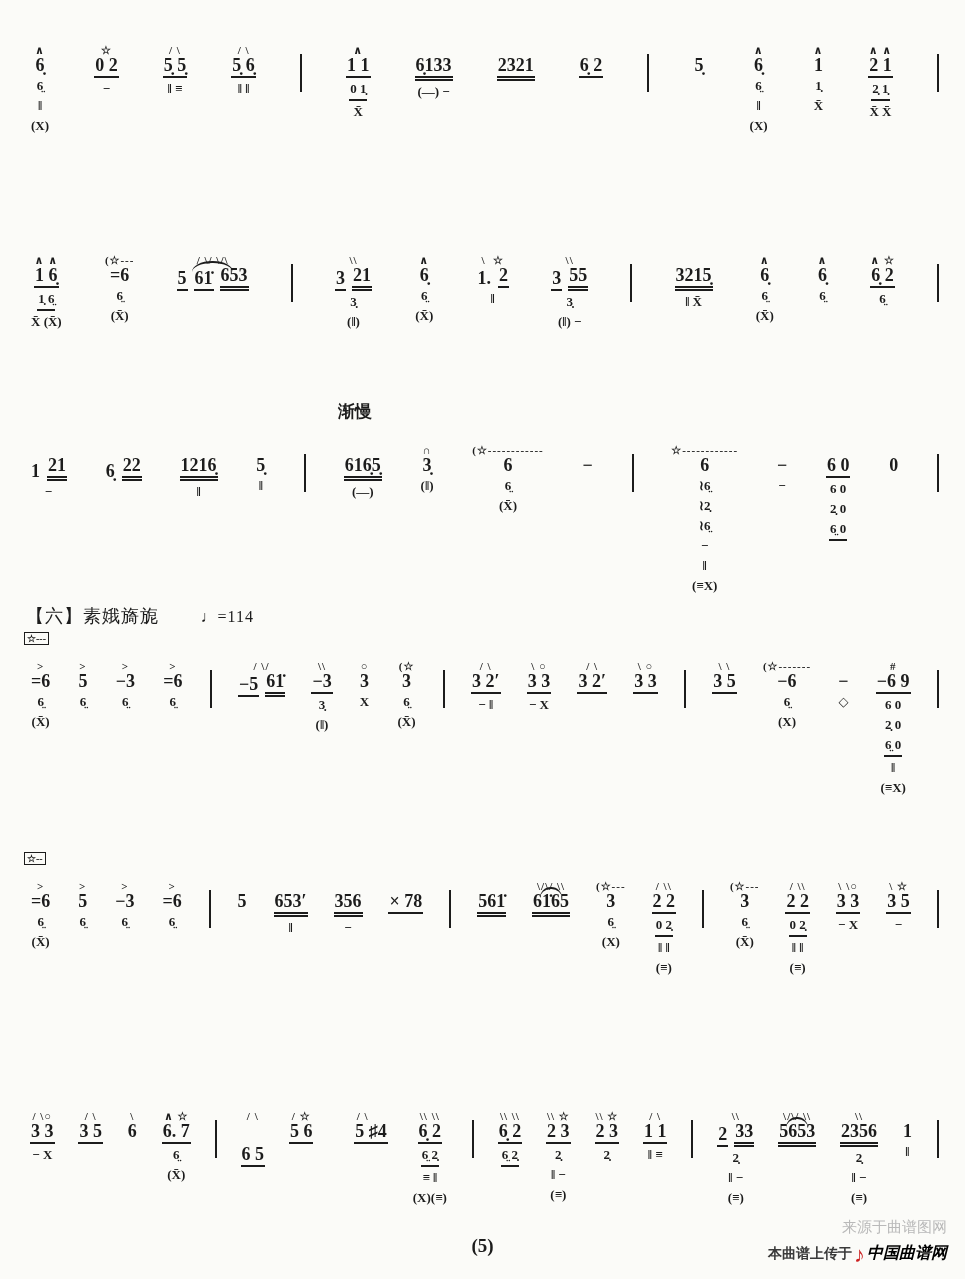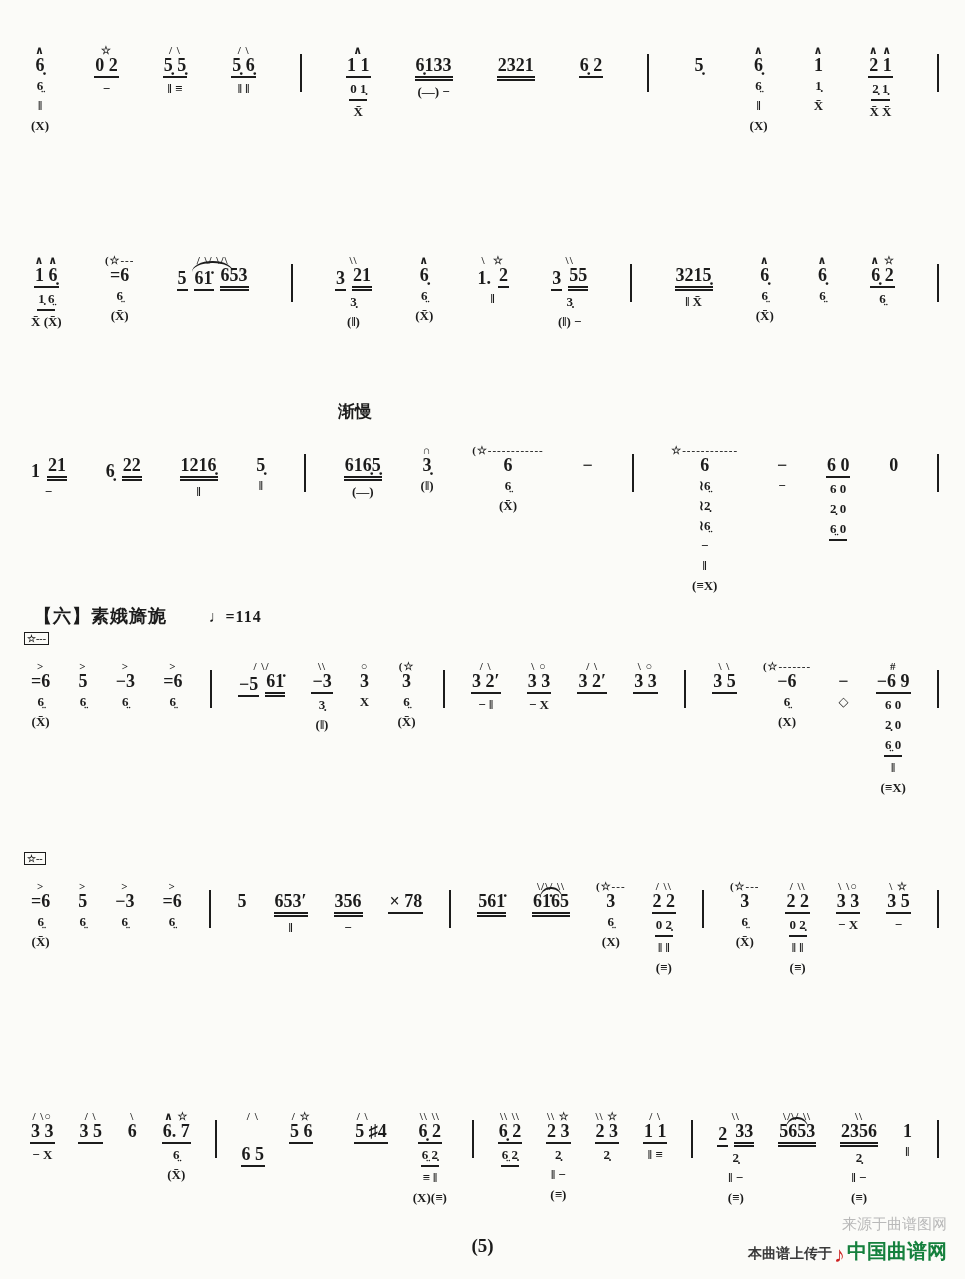--- a/index.html
+++ b/index.html
@@ -13,28 +13,28 @@
   .subrow{font-size:13px;font-weight:bold;line-height:18px;margin-top:2px;white-space:pre;}
   .sg{display:inline-block;padding:0 1px;}
   .u1{border-bottom:2px solid #1c1c1c;padding-bottom:1px;}
   .u2{border-bottom:5px double #1c1c1c;padding-bottom:1px;}
   .bar{width:2px;background:#1c1c1c;height:38px;margin-top:22px;}
   .box{position:absolute;top:-16px;left:-6px;border:1.5px solid #1c1c1c;font-size:10px;font-weight:bold;
        padding:0 2px;white-space:nowrap;background:#fbfbf8;z-index:2;}
   .slur{position:absolute;top:19px;left:22%;width:56%;height:9px;border-top:2px solid #1c1c1c;
         border-radius:50%/100% 100% 0 0;}
   .sys-label{position:absolute;top:-32px;font-size:17px;font-weight:bold;}
-  .section-header{position:absolute;left:34px;font-size:18px;font-weight:bold;letter-spacing:1px;}
+  .section-header{position:absolute;left:26px;font-size:18px;font-weight:normal;letter-spacing:1px;}
   .section-header .tempo{margin-left:36px;font-size:16px;}
   .footer-page{position:absolute;left:50%;transform:translateX(-50%);bottom:22px;font-size:19px;font-weight:bold;}
   .watermark{position:absolute;right:18px;bottom:8px;text-align:right;line-height:1.5;}
   .wm1{color:#b9b9b9;font-size:15px;}
   .wm2{font-size:14px;color:#3a3a3a;font-weight:bold;}
   .wm-logo{color:#cc2222;font-size:22px;vertical-align:middle;margin:0 2px;}
-  .wm-site{color:#15803d;font-size:20px;}
+  .wm-site{color:#000000;font-style:italic;font-size:16px;}
 </style>
 </head>
 <body>
 
 <div class="sheet">
   <div>
       <div class="system" style="top: 32px;">
         <div class="cell">
           <div class="tops">∧</div>
           <div class="main" style="display: flex;"><span class="sg u0">6̣</span></div>

